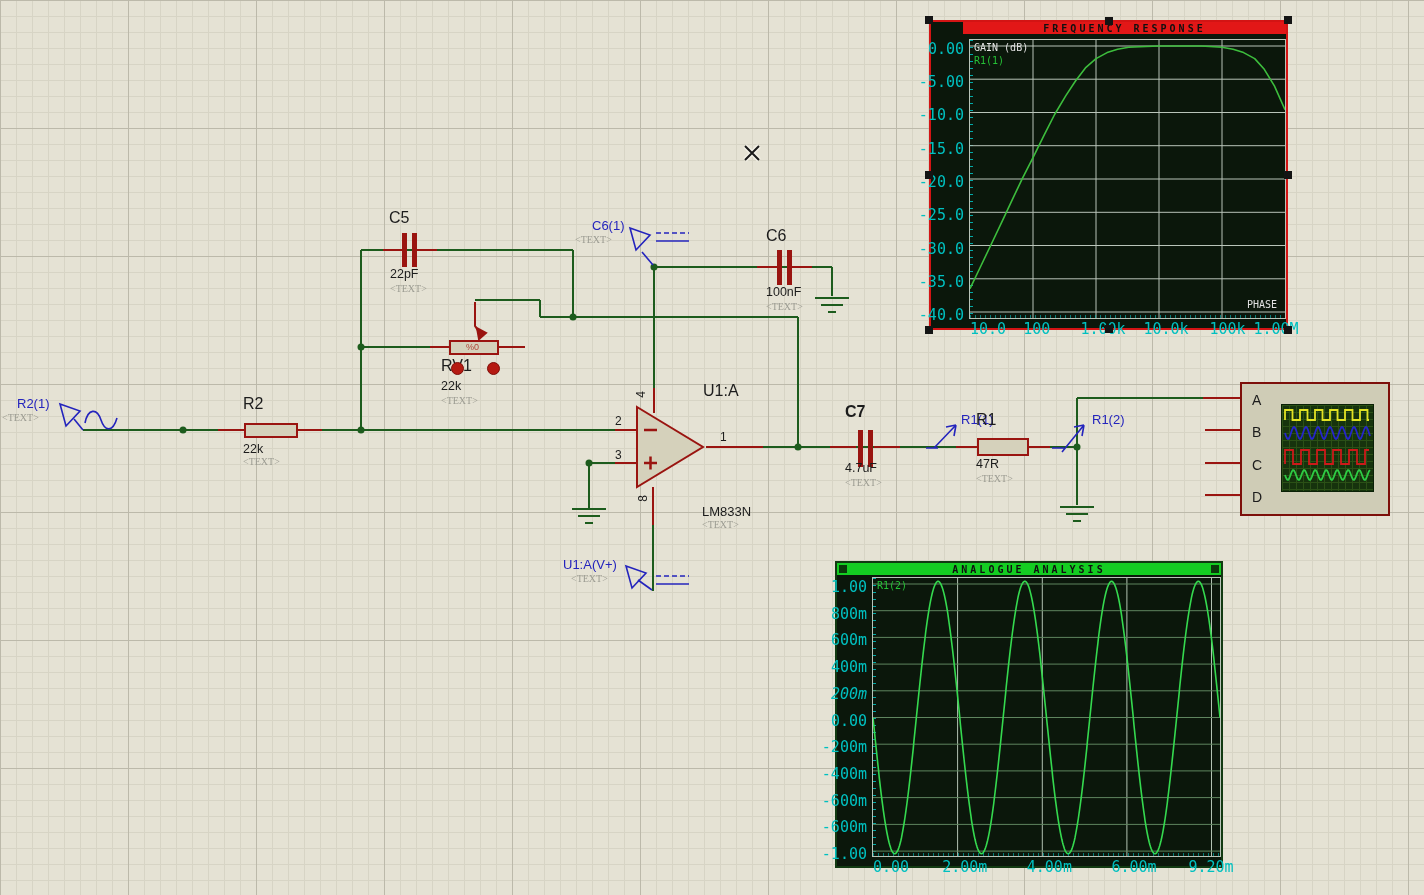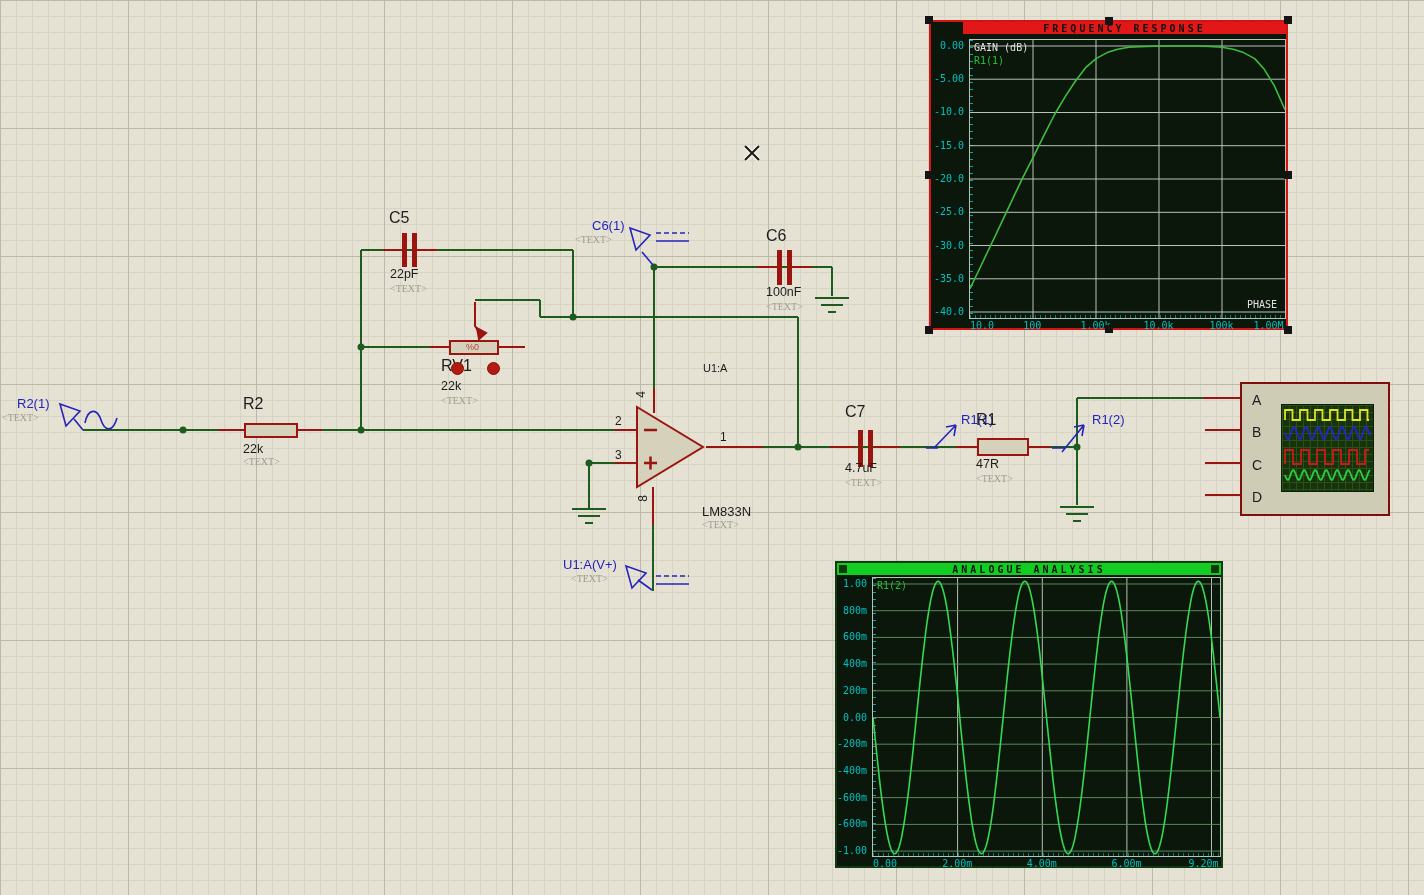--- a/index.html
+++ b/index.html
@@ -10,21 +10,21 @@
     background-image:
       linear-gradient(90deg,#bcb9aa 1px,transparent 1px),
       linear-gradient(180deg,#bcb9aa 1px,transparent 1px),
       linear-gradient(90deg,#d7d4c5 1px,transparent 1px),
       linear-gradient(180deg,#d7d4c5 1px,transparent 1px);
     background-size:128px 128px,128px 128px,16px 16px,16px 16px;
   }
   #wiresvg{position:absolute;left:0;top:0;z-index:1;}
   .lbl{position:absolute;z-index:3;white-space:nowrap;line-height:1.05;}
   .ref{font-size:16px;color:#1c1c1c;}
-  .refbig{font-size:11px;color:#1c1c1c;}
+  .refbig{font-size:16px;color:#1c1c1c;margin-top:20px;}
   .val{font-size:12.5px;color:#1c1c1c;}
   .ph{font-size:10px;color:#9c9c92;font-family:Liberation Serif, serif;}
   .blue{font-size:13px;color:#2424bd;font-weight:normal;}
   .pin{font-size:12px;color:#1c1c1c;}
   .rot{transform:rotate(-90deg);transform-origin:center;}
   .wiper{font-size:9px;color:#b04438;z-index:4;}
   .reddot{position:absolute;width:11px;height:11px;border-radius:50%;
     background:#b51a12;border:1px solid #7d0f0a;z-index:4;}
   
   .gwin{position:absolute;z-index:5;background:#0b170b;}
@@ -43,21 +43,21 @@
     background:repeating-linear-gradient(to right,rgba(0,195,195,.6) 0 1px,transparent 1px 5px);}
   #fr-plot{left:38px;top:17px;width:315px;height:278px;}
   #aa-plot{left:35px;top:14px;width:347px;height:278px;}
   .plot svg{position:absolute;left:0;top:0;}
   .ycol{position:absolute;z-index:6;}
   #fr-y{left:0;top:17px;width:35px;height:278px;}
   #aa-y{left:0;top:14px;width:32px;height:278px;}
   .xrow{position:absolute;z-index:6;}
   #fr-x{left:38px;top:297px;width:315px;height:13px;}
   #aa-x{left:35px;top:294px;width:347px;height:13px;}
-  .tick{position:absolute;font-family:"DejaVu Sans Mono",monospace;font-size:10px;
+  .tick{position:absolute;font-family:"DejaVu Sans Mono",monospace;font-size:15px;
     color:#00c0c0;letter-spacing:0px;text-align:right;}
   .ylab{right:2px;}
   .legend1{position:absolute;left:4px;top:2px;font-family:"DejaVu Sans Mono",monospace;
     font-size:10px;color:#e2e2e2;z-index:7;}
   .legend2{position:absolute;left:4px;top:15px;font-family:"DejaVu Sans Mono",monospace;
     font-size:10px;color:#25c035;z-index:7;}
   .phase{position:absolute;right:8px;bottom:8px;font-family:"DejaVu Sans Mono",monospace;
     font-size:10px;color:#e2e2e2;z-index:7;}
   .handle{position:absolute;width:8px;height:8px;background:#141414;z-index:9;}
   .h-tl{left:-6px;top:-6px}.h-tm{left:calc(50% - 4px);top:-5px}.h-tr{right:-6px;top:-6px}
@@ -196,21 +196,21 @@
   <div class="lbl ph" style="left:702px;top:520px;">&lt;TEXT&gt;</div>
   <div class="lbl pin" style="left:615px;top:415px;">2</div>
   <div class="lbl pin" style="left:615px;top:449px;">3</div>
   <div class="lbl pin" style="left:720px;top:431px;">1</div>
   <div class="lbl pin rot" style="left:638px;top:388px;">4</div>
   <div class="lbl pin rot" style="left:640px;top:492px;">8</div>
 
   <div class="lbl blue" style="left:563px;top:558px;">U1:A(V+)</div>
   <div class="lbl ph" style="left:571px;top:574px;">&lt;TEXT&gt;</div>
 
-  <div class="lbl ref" style="left:845px;top:404px;">C7</div>
+  <div class="lbl ref" style="left:845px;top:404px;font-weight:bold;">C7</div>
   <div class="lbl val" style="left:845px;top:462px;">4.7uF</div>
   <div class="lbl ph" style="left:845px;top:478px;">&lt;TEXT&gt;</div>
 
   <div class="lbl blue" style="left:961px;top:413px;">R1(1)</div>
   <div class="lbl ref" style="left:976px;top:412px;">R1</div>
   <div class="lbl val" style="left:976px;top:458px;">47R</div>
   <div class="lbl ph" style="left:976px;top:474px;">&lt;TEXT&gt;</div>
 
   <div class="lbl blue" style="left:1092px;top:413px;">R1(2)</div>
 
@@ -287,21 +287,21 @@
     <div class="banner banner-green">
       <span class="bansq" style="left:2px;"></span>
       <span>ANALOGUE ANALYSIS</span>
       <span class="bansq" style="right:2px;"></span>
     </div>
     <div id="aa-y" class="ycol">
         <div class="tick ylab" style="top: 1.00865px;">1.00</div>
         <div class="tick ylab" style="top: 27.7137px;">800m</div>
         <div class="tick ylab" style="top: 54.4188px;">600m</div>
         <div class="tick ylab" style="top: 81.1239px;">400m</div>
-        <div class="tick ylab" style="top: 107.829px;">200m</div>
+        <div class="tick ylab" style="top: 107.829px; font-style: italic;">200m</div>
         <div class="tick ylab" style="top: 134.534px;">0.00</div>
         <div class="tick ylab" style="top: 161.239px;">-200m</div>
         <div class="tick ylab" style="top: 187.944px;">-400m</div>
         <div class="tick ylab" style="top: 214.649px;">-600m</div>
         <div class="tick ylab" style="top: 241.354px;">-600m</div>
         <div class="tick ylab" style="top: 268.06px;">-1.00</div>
       </div>
     <div id="aa-plot" class="plot">
       <svg id="aa-svg" width="347" height="278" viewBox="0 0 347 278">
           <line x1="84.6" y1="0" x2="84.6" y2="278" stroke="#b2c2b2" stroke-width="1"></line>

